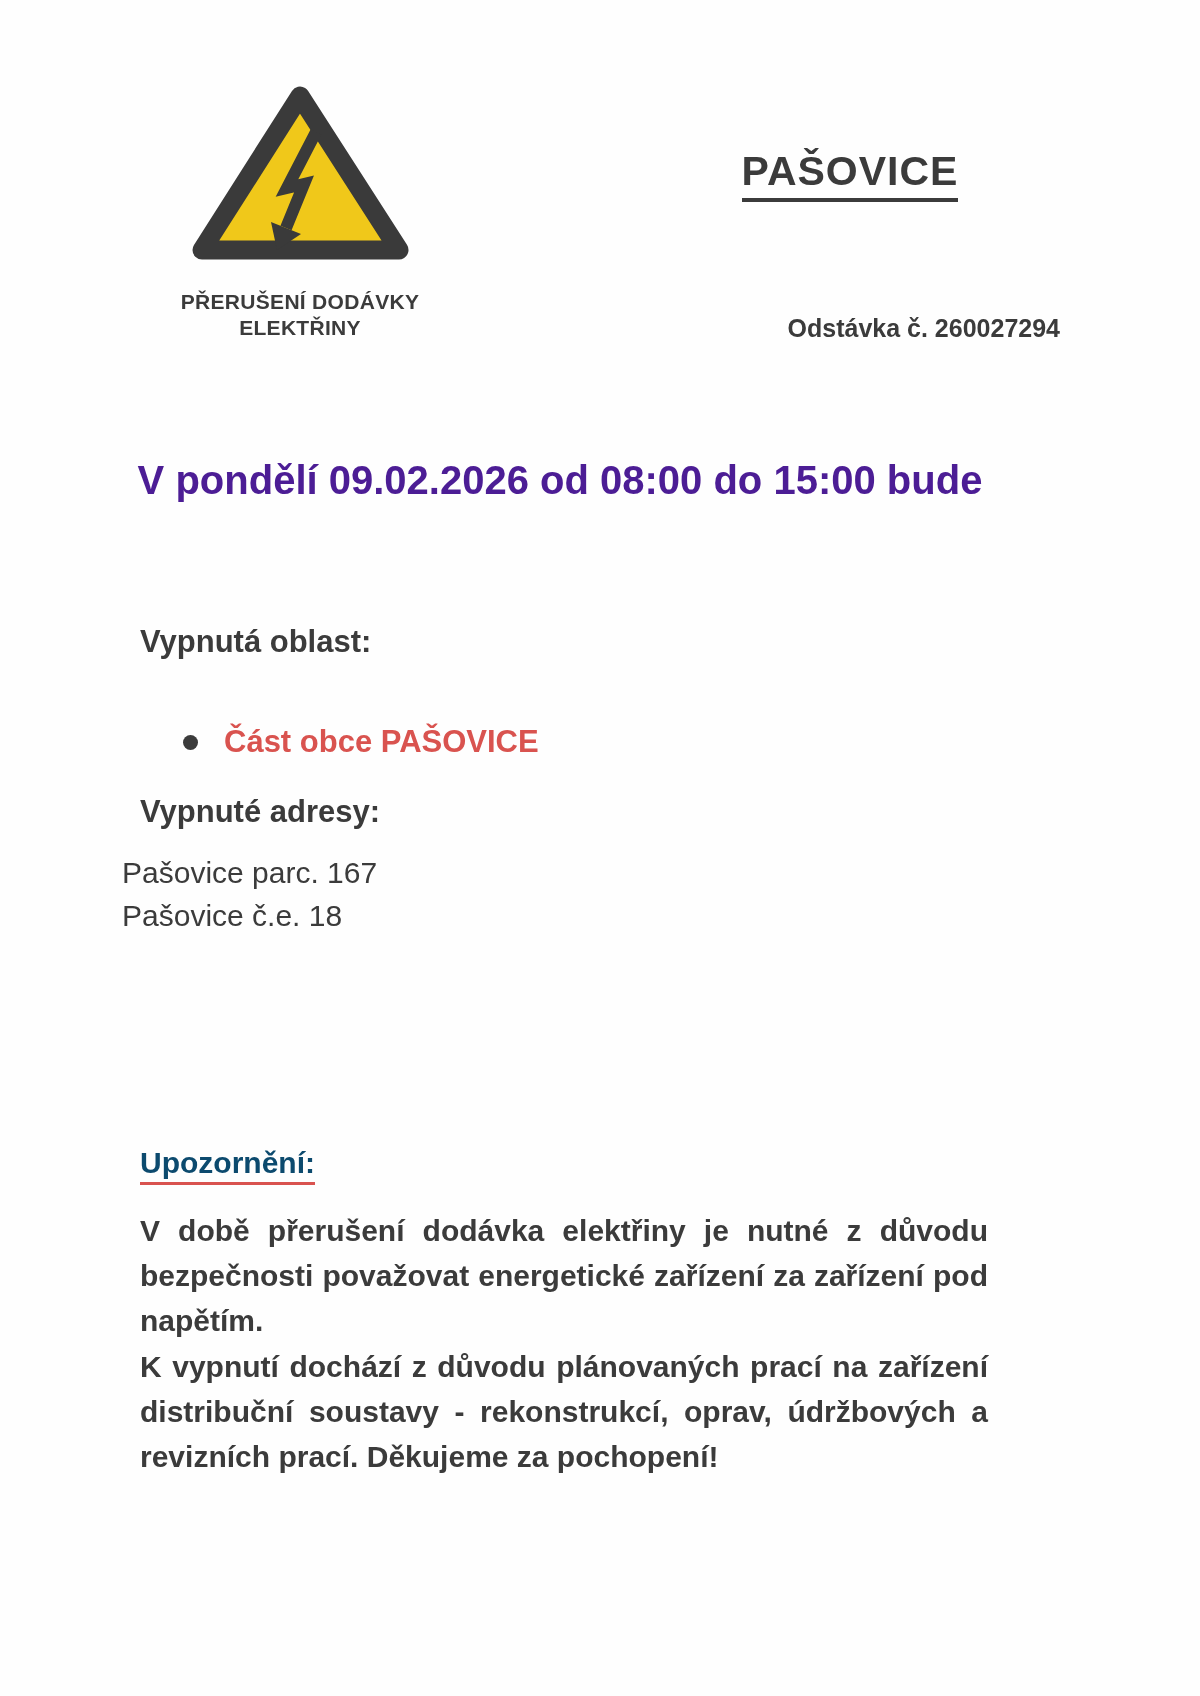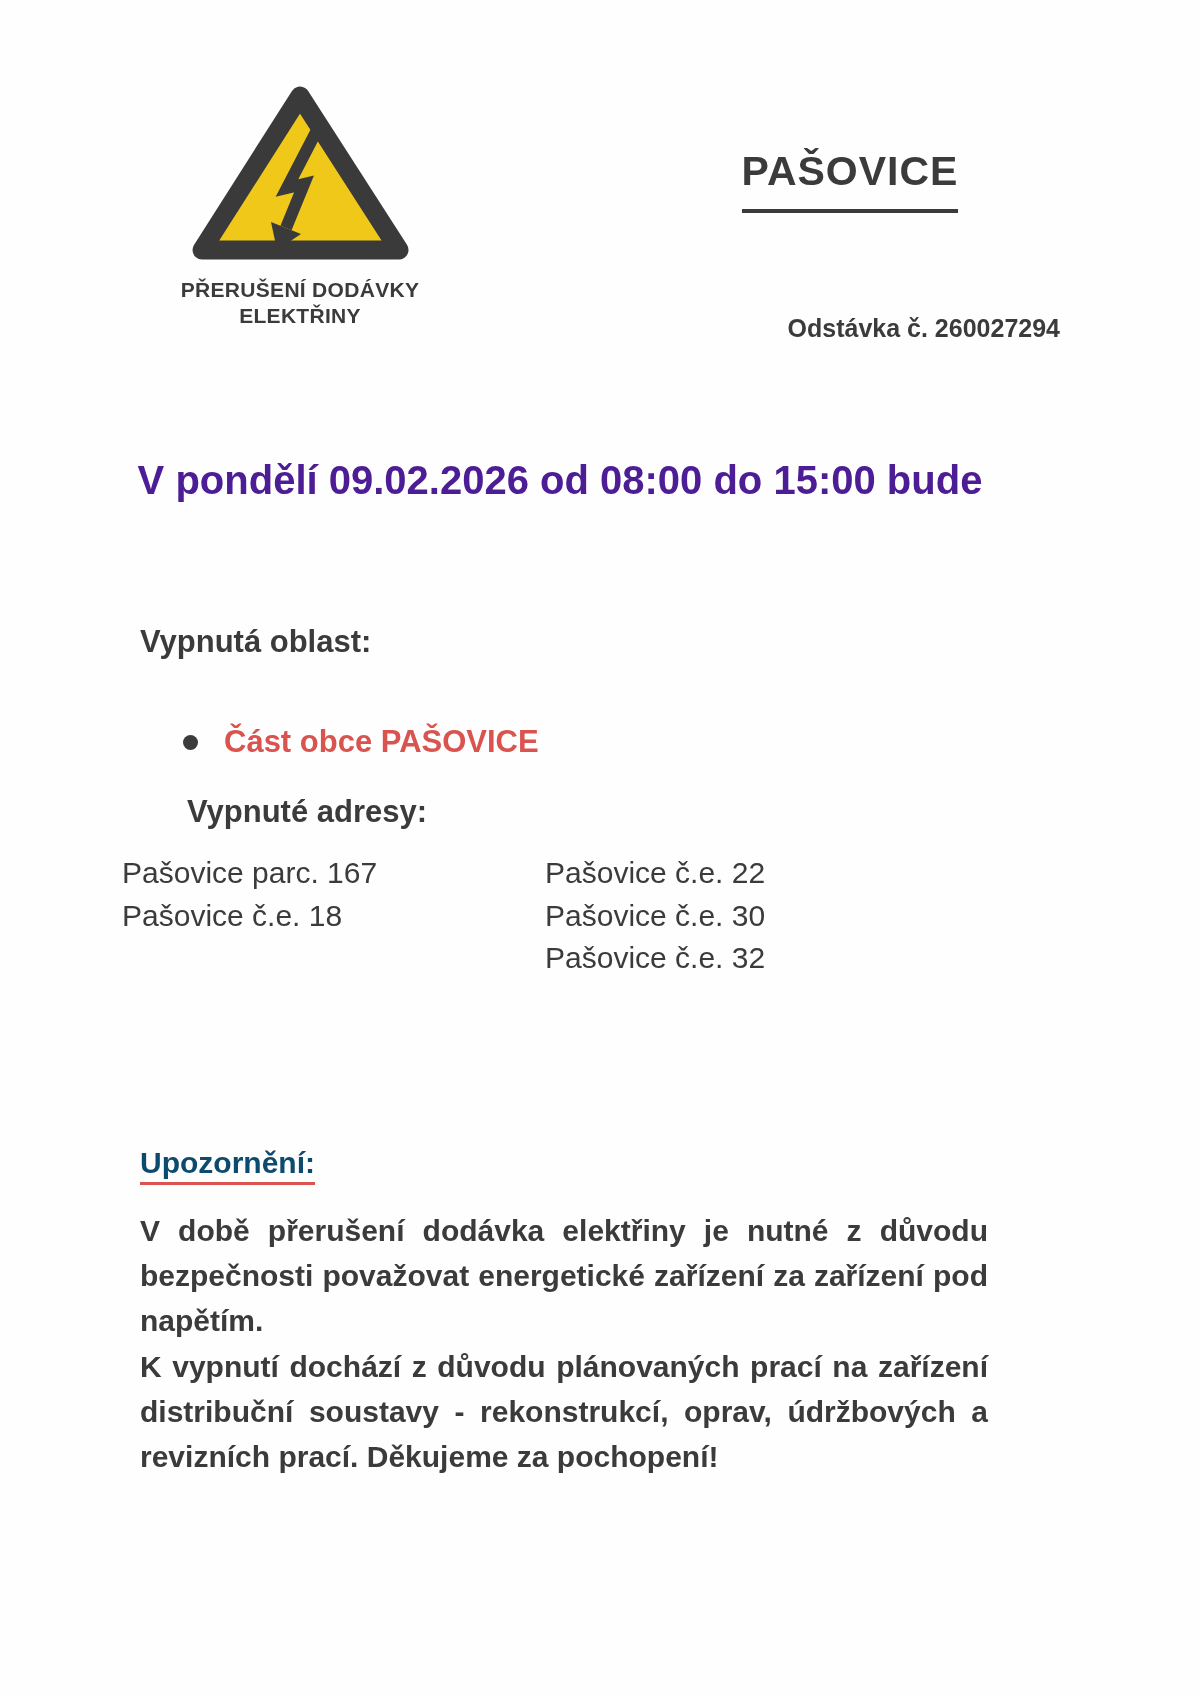--- a/index.html
+++ b/index.html
@@ -11,57 +11,57 @@
     height: 1696px;
     margin: 0 auto;
     background: #fefefe;
     color: #3b3b3b;
     overflow: hidden;
   }
   
   .warn-block { position: absolute; left: 150px; top: 80px; width: 300px; text-align: center; }
   .warn-svg { display: block; margin: 0 auto; width: 225px; height: 185px; }
   .warn-caption {
-    margin-top: 12px;
+    margin-top: 24px;
     font-size: 21px;
     font-weight: 700;
     line-height: 1.25;
     color: #3b3b3b;
     letter-spacing: 0.3px;
   }
   
   .title-wrap { position: absolute; left: 640px; top: 148px; width: 420px; text-align: center; }
   .title-text {
     display: inline-block;
     font-size: 41px;
     font-weight: 700;
     letter-spacing: 1px;
     border-bottom: 4px solid #3b3b3b;
-    padding-bottom: 14px;
+    padding-bottom: 3px;
   }
   .outage-no {
     position: absolute; left: 600px; top: 314px; width: 460px;
     text-align: right;
     font-size: 25px; font-weight: 700;
   }
   
   .intro {
     position: absolute; left: 100px; top: 452px; width: 920px;
     text-align: center;
     color: #4c1d95;
     font-size: 40px; font-weight: 700;
     line-height: 1.4;
   }
   
   .section-heading {
     position: absolute; left: 140px;
     font-size: 31px; font-weight: 700;
   }
   .h-area { top: 624px; }
-  .h-addr { top: 794px; margin-left: 47px; }
+  .h-addr { top: 794px; }
   .area-item { position: absolute; left: 183px; top: 676px; display: flex; align-items: center; margin-top: 48px; }
   .area-bullet {
     width: 15px; height: 15px; border-radius: 50%;
     background: #3b3b3b; margin-right: 26px; flex: 0 0 auto;
   }
   .area-text { color: #d9534f; font-size: 31px; font-weight: 700; }
   .addr-col { position: absolute; top: 852px; font-size: 30px; font-weight: 400; line-height: 1.42; }
   .addr-left { left: 122px; }
   .addr-right { left: 545px; }
   
@@ -114,25 +114,20 @@
   <div class="area-item">
     <span class="area-bullet"></span>
     <span class="area-text">Část obce PAŠOVICE</span>
   </div>
 
   <div class="section-heading h-addr">Vypnuté adresy:</div>
   <div class="addr-col addr-left">
     <div>Pašovice parc. 167</div>
     <div>Pašovice č.e. 18</div>
   </div>
-  <div class="addr-col addr-right">
-    <div>Pašovice č.e. 22</div>
-    <div>Pašovice č.e. 30</div>
-    <div>Pašovice č.e. 32</div>
-  </div>
 
   <div class="notice-heading">
     <span>Upozornění:</span>
   </div>
   <div class="para p2">K vypnutí dochází z důvodu plánovaných prací na zařízení distribuční soustavy - rekonstrukcí, oprav, údržbových a revizních prací. Děkujeme za pochopení!</div>
   <div class="para p1">V době přerušení dodávka elektřiny je nutné z důvodu bezpečnosti považovat energetické zařízení za zařízení pod napětím.</div>
 
 </div>
 
 </body></html>

